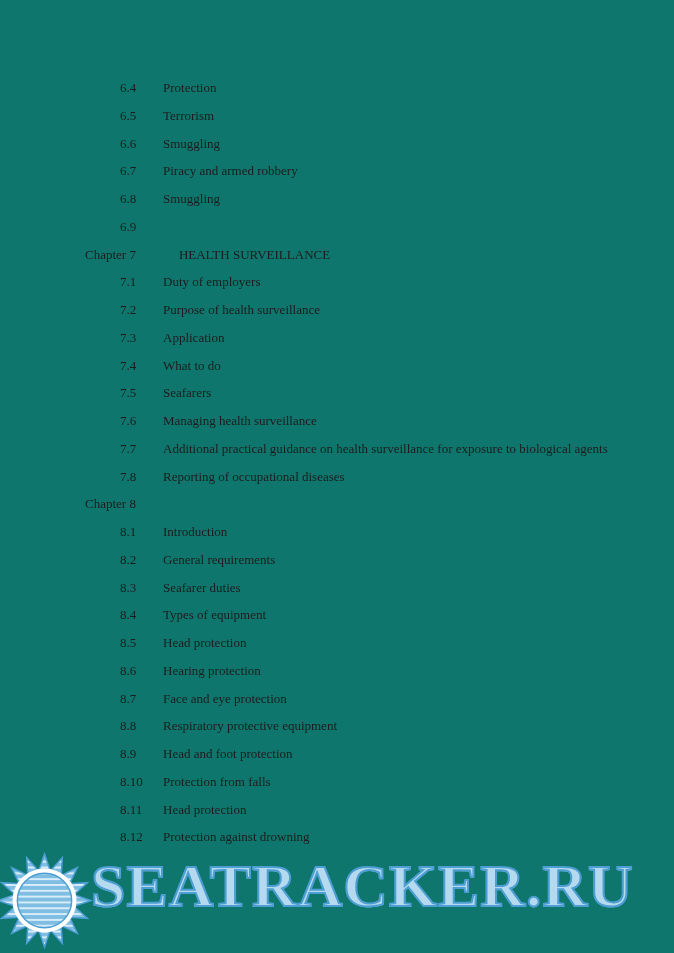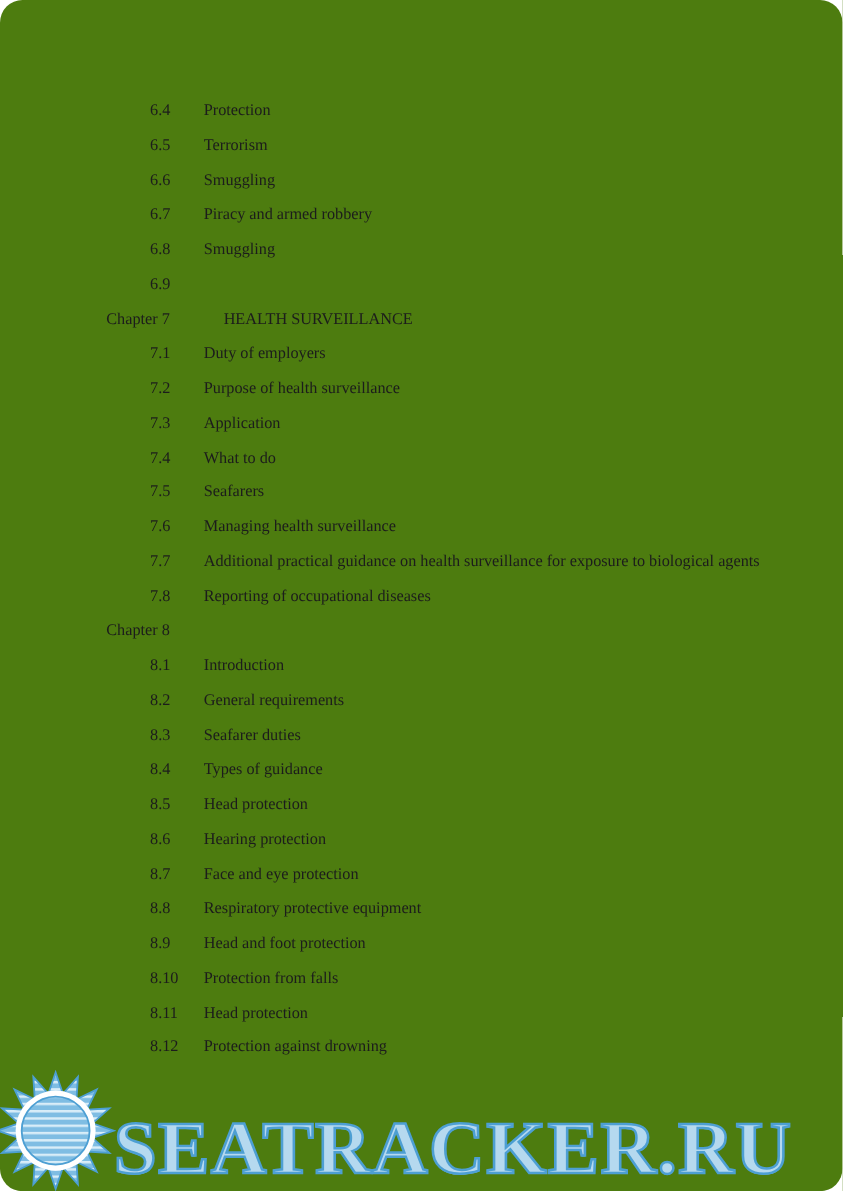--- a/index.html
+++ b/index.html
@@ -8,22 +8,21 @@
     height: 953px;
     background: #ffffff;
     font-family: "Liberation Serif", serif;
     color: #1c1c1c;
     overflow: hidden;
   }
   .page {
     position: relative;
     width: 674px;
     height: 953px;
-    background: #4d7c0f;
-    border-radius: 18px;
+    background: #0f766e;
   }
   .toc {
     padding: 80px 0 0 85px;
   }
   .row {
     display: flex;
     align-items: flex-start;
     height: 27.75px;
     font-size: 13px;
     line-height: 16px;
@@ -43,21 +42,21 @@
     white-space: nowrap;
   }
   
   .watermark {
     position: absolute;
     left: 0;
     top: 852px;
     width: 674px;
     height: 101px;
     display: flex;
-    align-items: flex-end;
+    align-items: flex-start;
   }
   .sun {
     flex: 0 0 auto;
     width: 97px;
     height: 97px;
     margin-left: -4px;
   }
   .wm-text {
     flex: 0 0 auto;
     margin-left: -2px;
@@ -187,21 +186,21 @@
 
     <div class="row">
       <span class="chapter"></span>
       <span class="num">8.3</span>
       <span class="title">Seafarer duties</span>
     </div>
 
     <div class="row">
       <span class="chapter"></span>
       <span class="num">8.4</span>
-      <span class="title">Types of guidance</span>
+      <span class="title">Types of equipment</span>
     </div>
 
     <div class="row">
       <span class="chapter"></span>
       <span class="num">8.5</span>
       <span class="title">Head protection</span>
     </div>
 
     <div class="row">
       <span class="chapter"></span>

